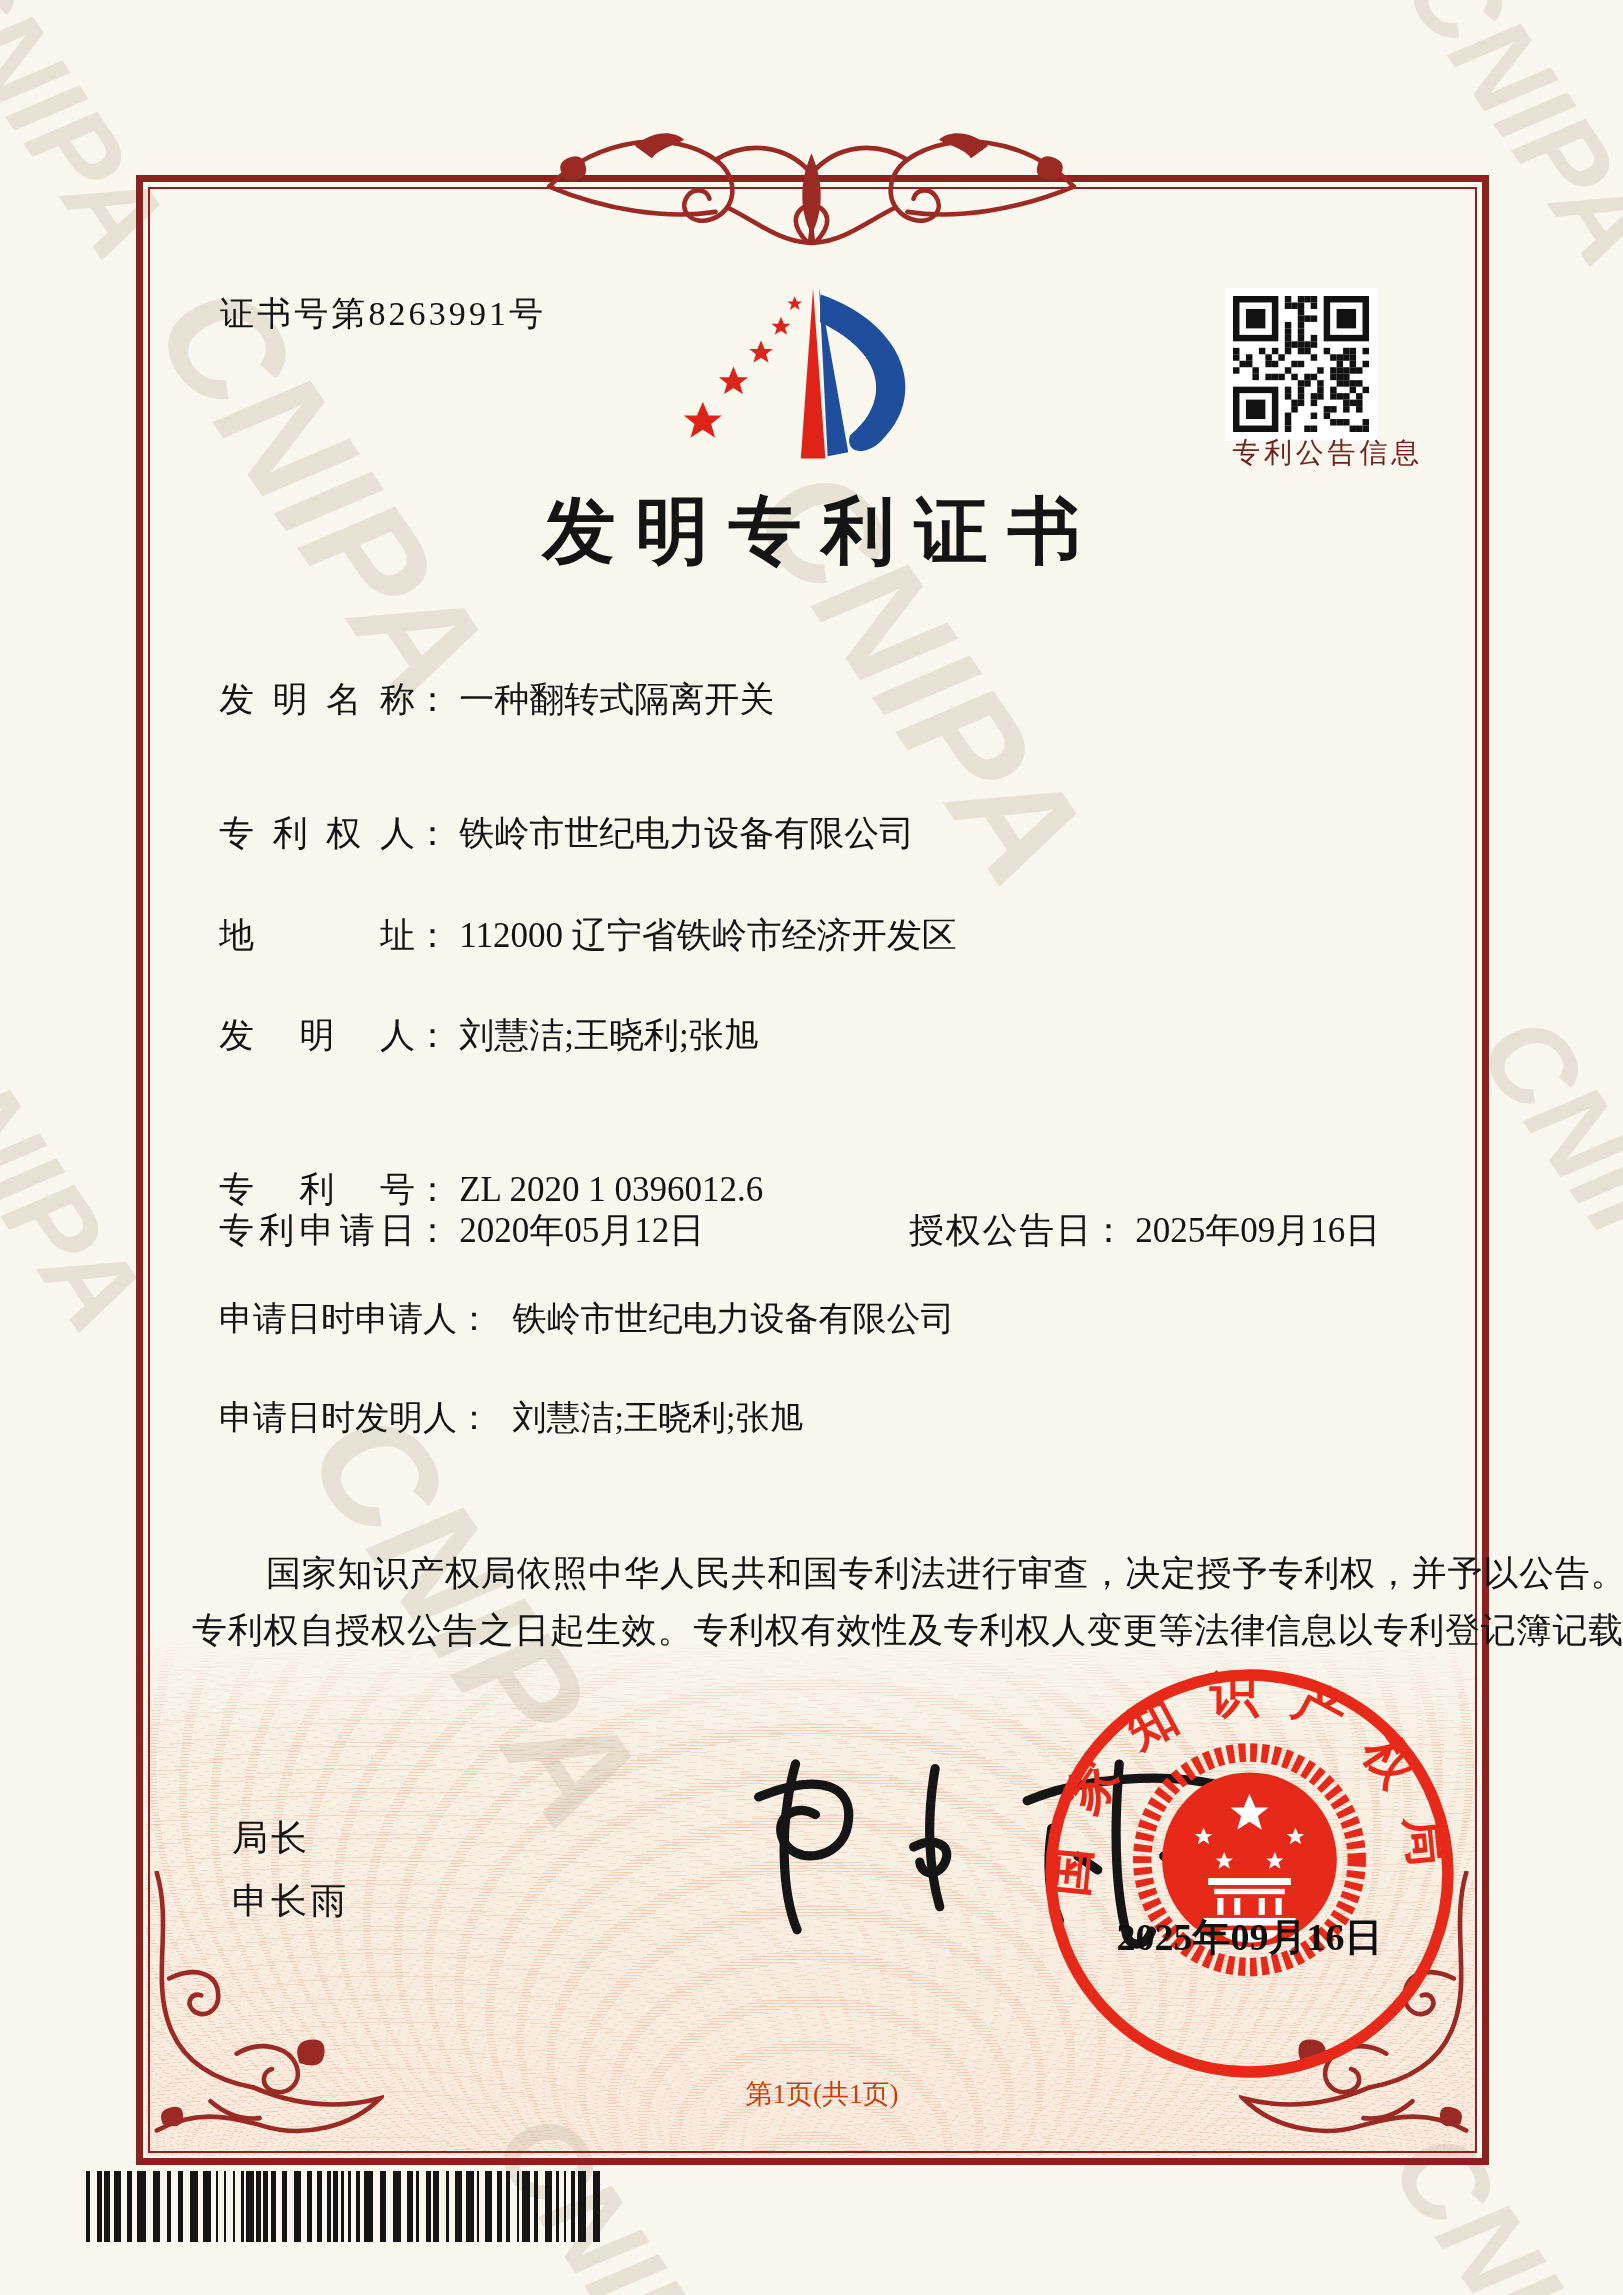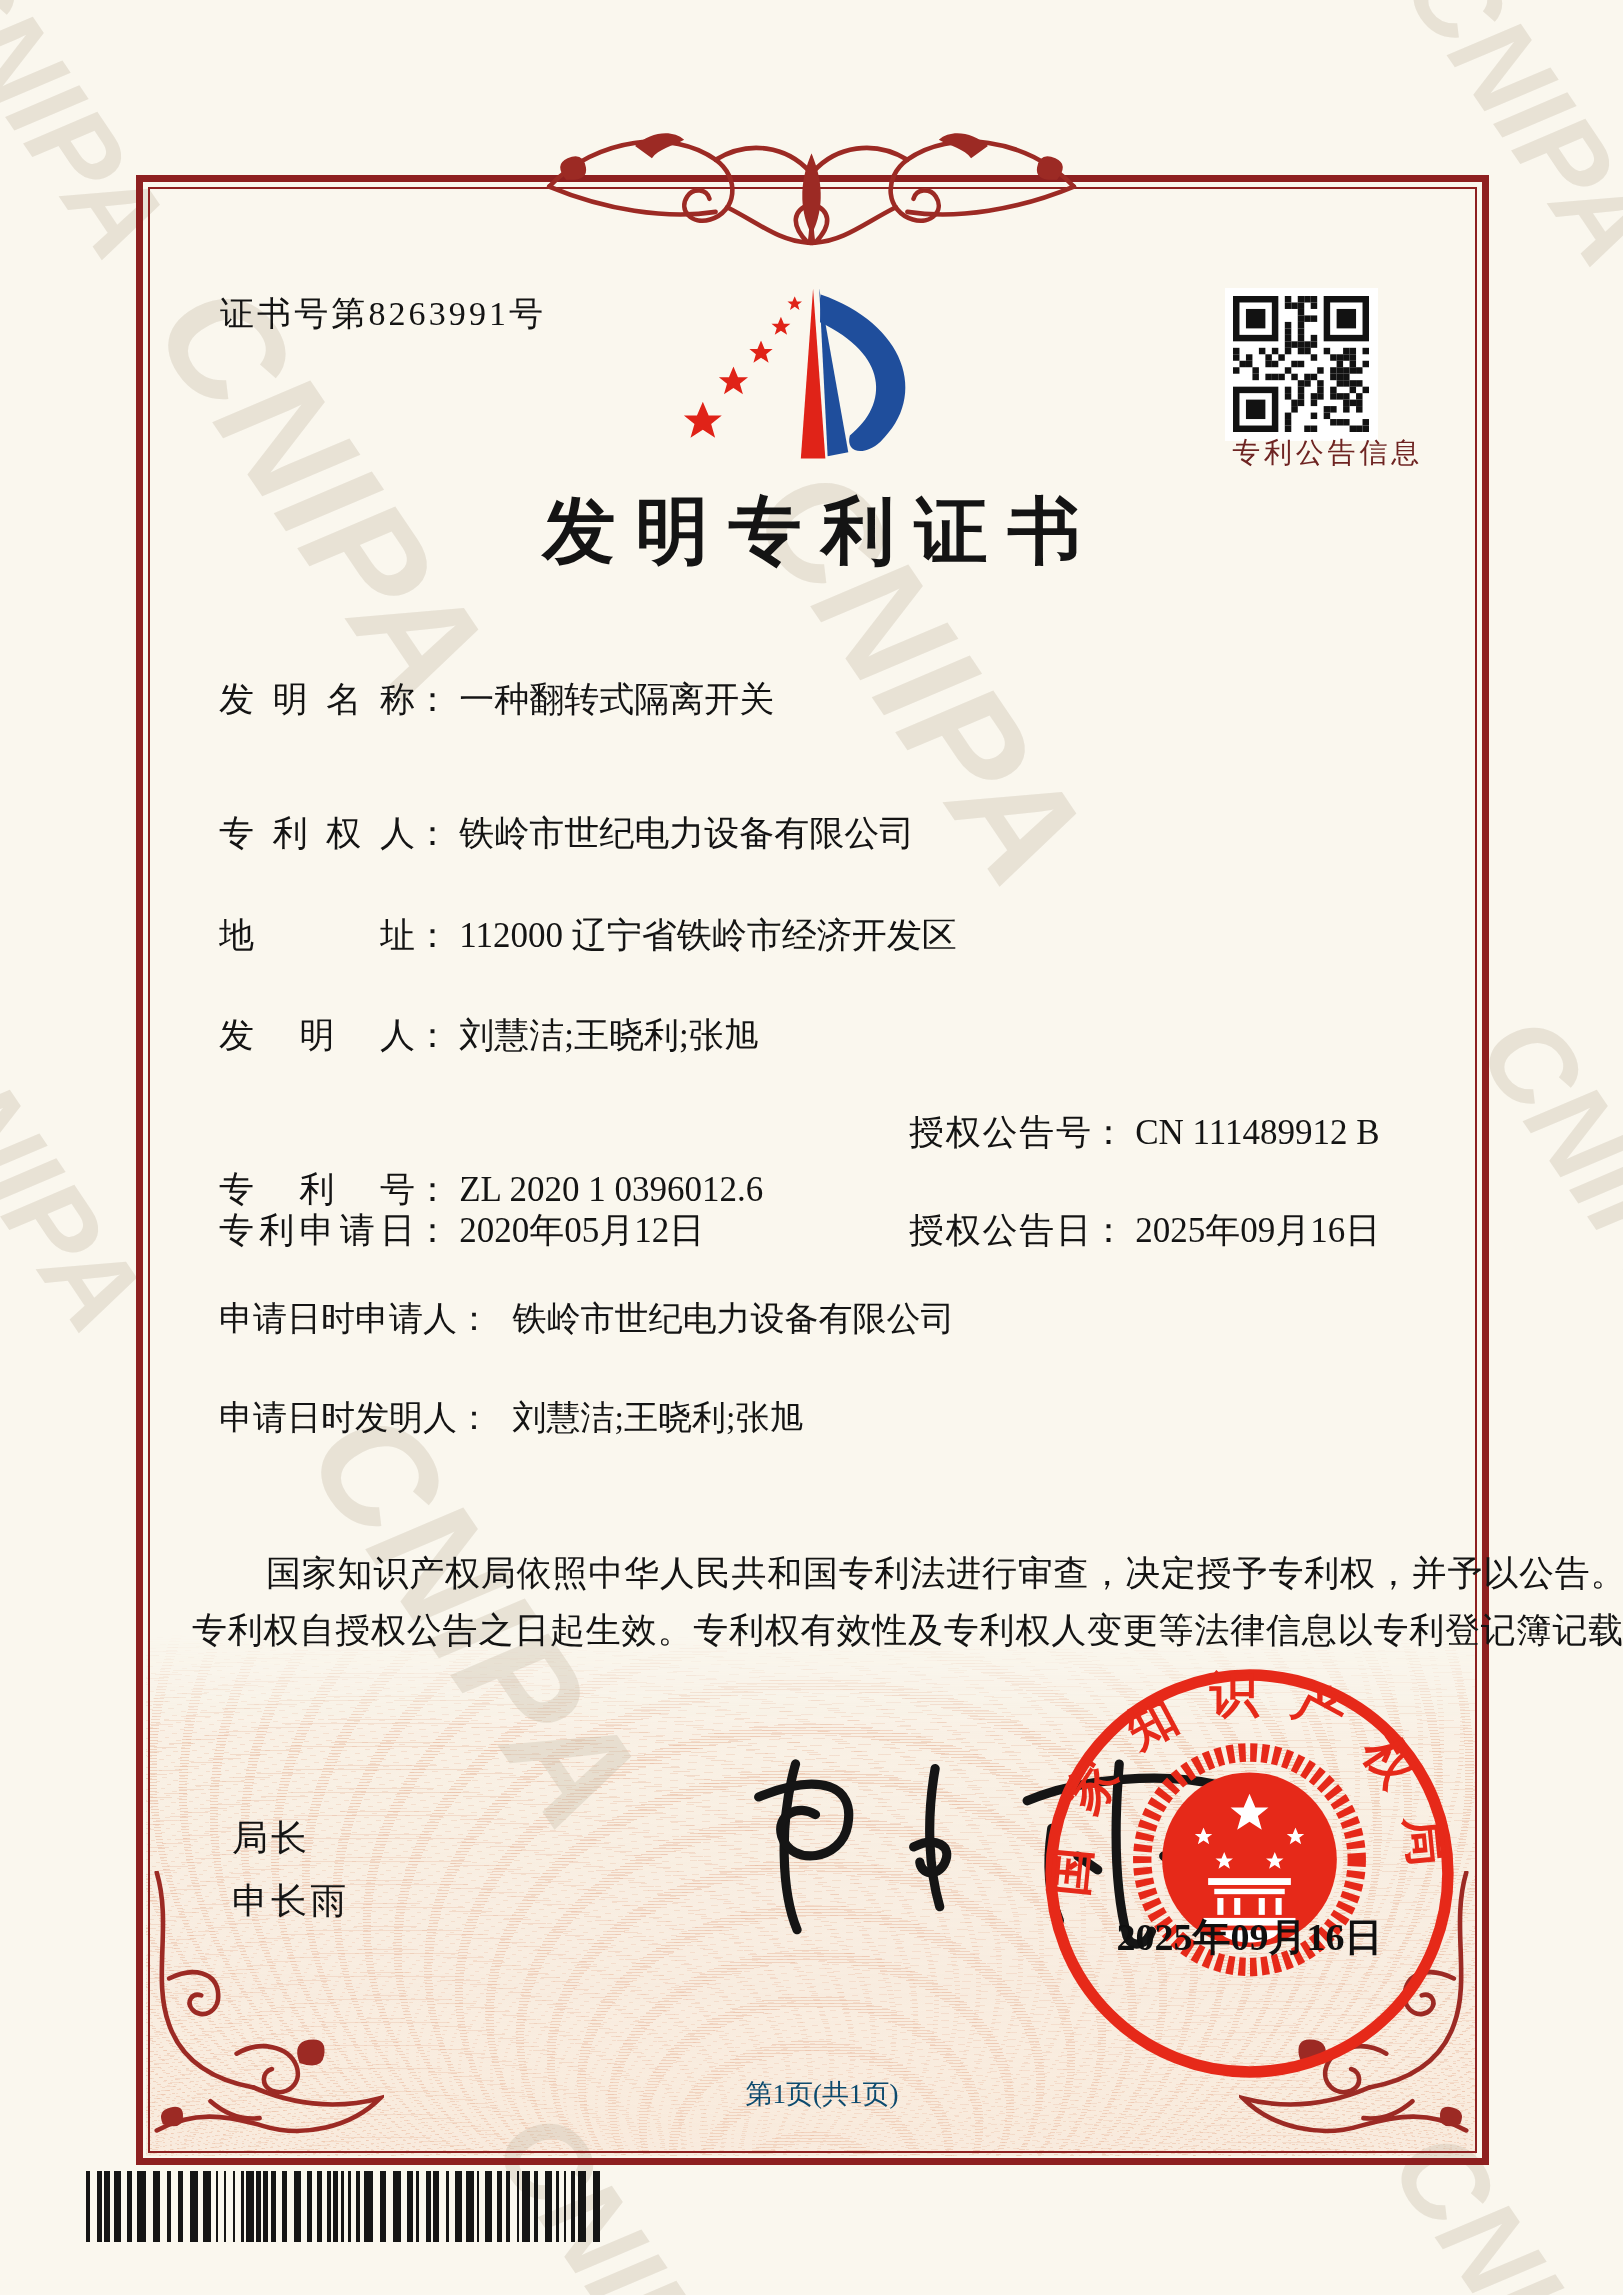--- a/index.html
+++ b/index.html
@@ -40,21 +40,21 @@
   .lblw{display:inline-block;vertical-align:bottom;}
   .colon{display:inline-block;}
   .val{display:inline-block;margin-left:9.2px;}
   .decl{position:absolute;left:192px;width:1296px;font-size:35px;letter-spacing:0.8px;z-index:4;white-space:nowrap;font-family:Liberation Serif, serif;}
   .decl.indent{text-indent:74px;}
   .officer{position:absolute;left:232px;font-size:36px;letter-spacing:3.1px;z-index:4;}
   .sig{position:absolute;left:705px;top:1724px;z-index:5;}
   .sealwrap{position:absolute;left:1035px;top:1659px;z-index:5;}
   .sealdate{position:absolute;left:1058px;top:1912px;width:383px;text-align:center;
             font-size:38px;font-weight:600;color:#101010;z-index:6;}
-  .footer{position:absolute;left:0;right:0;top:2076px;text-align:center;font-size:27px;color:#0c4a6e;z-index:4;margin-left:21px;}
+  .footer{position:absolute;left:0;right:0;top:2076px;text-align:center;font-size:27px;color:#c2410c;z-index:4;margin-left:21px;}
   .barcode{position:absolute;left:86px;top:2171px;width:540px;height:71px;display:flex;align-items:stretch;z-index:4;}
   .barcode div{height:100%;}
 </style>
 </head>
 <body>
 
 <div class="page">
 
   <div class="wm" style="left:42px;top:100px">CNIPA</div>
   <div class="wm" style="left:1530px;top:107px">CNIPA</div>
@@ -272,23 +272,20 @@
   </div>
   <div class="row" style="top:912px">
     <span class="lbl">地 址</span><span class="colon">：</span><span class="val">112000 辽宁省铁岭市经济开发区</span>
   </div>
   <div class="row" style="top:1012px">
     <span class="lbl">发 明 人</span><span class="colon">：</span><span class="val">刘慧洁;王晓利;张旭</span>
   </div>
   <div class="row" style="top:1166px">
     <span class="lbl">专 利 号</span><span class="colon">：</span><span class="val">ZL 2020 1 0396012.6</span>
   </div>
-  <div class="row rcol" style="top:1109px">
-    <span class="lbl">授权公告号</span><span class="colon">：</span><span class="val">CN 111489912 B</span>
-  </div>
   <div class="row" style="top:1207px">
     <span class="lbl">专利申请日</span><span class="colon">：</span><span class="val">2020年05月12日</span>
   </div>
   <div class="row rcol" style="top:1207px">
     <span class="lbl">授权公告日</span><span class="colon">：</span><span class="val">2025年09月16日</span>
   </div>
   <div class="row" style="top:1395px;font-size:34px">
     <span class="lblw">申请日时发明人</span><span class="colon">：</span><span class="val" style="margin-left:21.5px">刘慧洁;王晓利;张旭</span>
   </div>
   <div class="row" style="top:1296px;font-size:34px">

